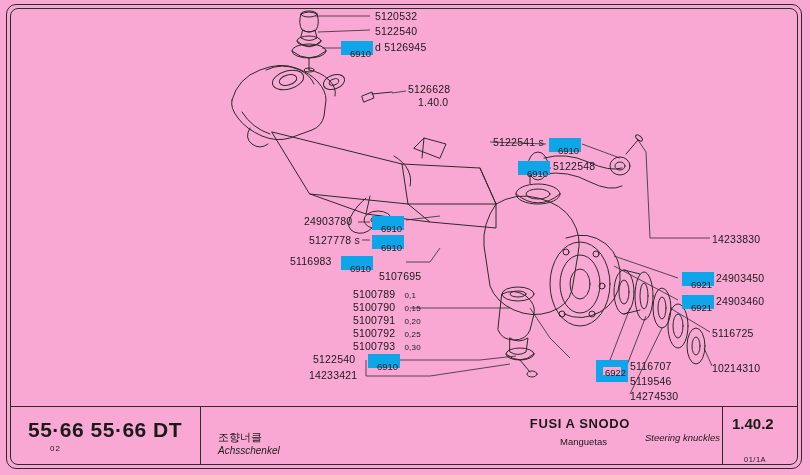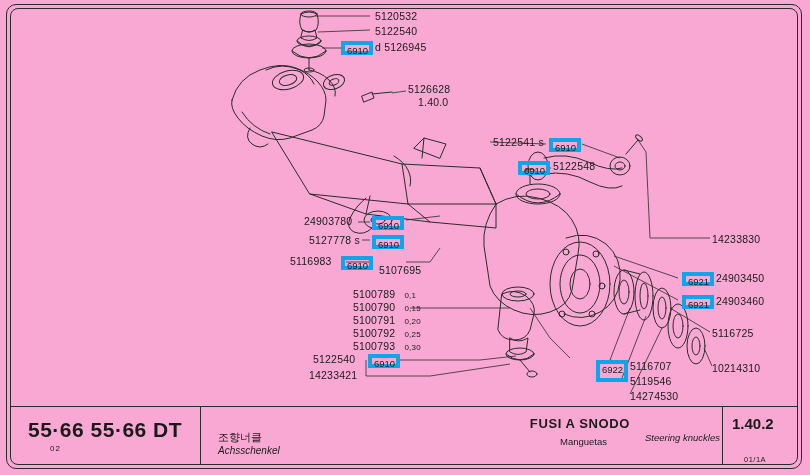--- a/index.html
+++ b/index.html
@@ -3,21 +3,21 @@
 <meta charset="utf-8">
 <style>
   html,body{margin:0;padding:0;background:#fdfbf4;}
   body{width:810px;height:475px;overflow:hidden;font-family:"Liberation Sans",sans-serif;color:#1a1a1a;}
   #page{position:relative;width:810px;height:475px;background:#f9a8d4;}
   .frame{position:absolute;left:6px;top:4px;width:796px;height:465px;border:1.5px solid #2b2b2b;border-radius:10px;box-sizing:border-box;}
   .frame2{position:absolute;left:10px;top:8px;width:788px;height:457px;border:1px solid #2b2b2b;border-radius:8px;box-sizing:border-box;}
   .diagram{position:absolute;left:10px;top:8px;width:788px;height:398px;}
   svg.art{position:absolute;left:0;top:0;width:788px;height:398px;}
   .lbl{position:absolute;font-size:10.5px;line-height:12px;white-space:nowrap;letter-spacing:.2px;}
-  .box{position:absolute;border:4px solid #0ea5e9;box-sizing:border-box;font-size:9.5px;line-height:12px;text-align:center;padding:0 2px;background:transparent;}
+  .box{position:absolute;border:7px solid #0ea5e9;box-sizing:border-box;font-size:9.5px;line-height:12px;text-align:center;padding:0 2px;background:transparent;}
   .sub{font-size:8px;}
   .footer{position:absolute;left:10px;top:406px;width:788px;height:59px;border-top:1px solid #2b2b2b;box-sizing:border-box;}
   .vline{position:absolute;top:406px;width:0;border-left:1px solid #2b2b2b;height:59px;}
   .model{position:absolute;left:28px;top:418px;font-size:21px;font-weight:bold;letter-spacing:.5px;}
   .model-sub{position:absolute;left:50px;top:444px;font-size:8px;letter-spacing:1px;}
   .kor{position:absolute;left:218px;top:430px;font-size:11px;}
   .ger{position:absolute;left:218px;top:445px;font-size:10px;font-style:italic;}
   .title{position:absolute;left:300px;top:416px;width:330px;text-align:right;font-size:13px;font-weight:bold;letter-spacing:.6px;}
   .en{position:absolute;left:560px;top:432px;width:160px;text-align:right;font-size:9.5px;font-style:italic;}
   .es{position:absolute;left:560px;top:436px;width:160px;text-align:left;font-size:9.5px;}
@@ -152,21 +152,21 @@
     <div class="lbl" style="left:365px;top:17px;">5122540</div>
     <div class="lbl" style="left:365px;top:33px;">d 5126945</div>
     <div class="lbl" style="left:398px;top:75px;">5126628</div>
     <div class="lbl" style="left:408px;top:88px;">1.40.0</div>
     <div class="lbl" style="left:483px;top:128px;">5122541 s</div>
     <div class="lbl" style="left:543px;top:152px;">5122548</div>
     <div class="lbl" style="left:702px;top:225px;">14233830</div>
     <div class="lbl" style="left:294px;top:207px;">24903780</div>
     <div class="lbl" style="left:299px;top:226px;">5127778 s</div>
     <div class="lbl" style="left:280px;top:247px;">5116983</div>
-    <div class="lbl" style="left:369px;top:256px;">5107695</div>
+    <div class="lbl" style="left:369px;top:262px;">5107695</div>
     <div class="lbl" style="left:706px;top:264px;">24903450</div>
     <div class="lbl" style="left:706px;top:287px;">24903460</div>
     <div class="lbl" style="left:702px;top:319px;">5116725</div>
     <div class="lbl" style="left:702px;top:354px;">10214310</div>
     <div class="lbl" style="left:620px;top:352px;">5116707</div>
     <div class="lbl" style="left:620px;top:367px;">5119546</div>
     <div class="lbl" style="left:620px;top:382px;">14274530</div>
     <div class="lbl" style="left:303px;top:345px;">5122540</div>
     <div class="lbl" style="left:299px;top:361px;">14233421</div>
 

